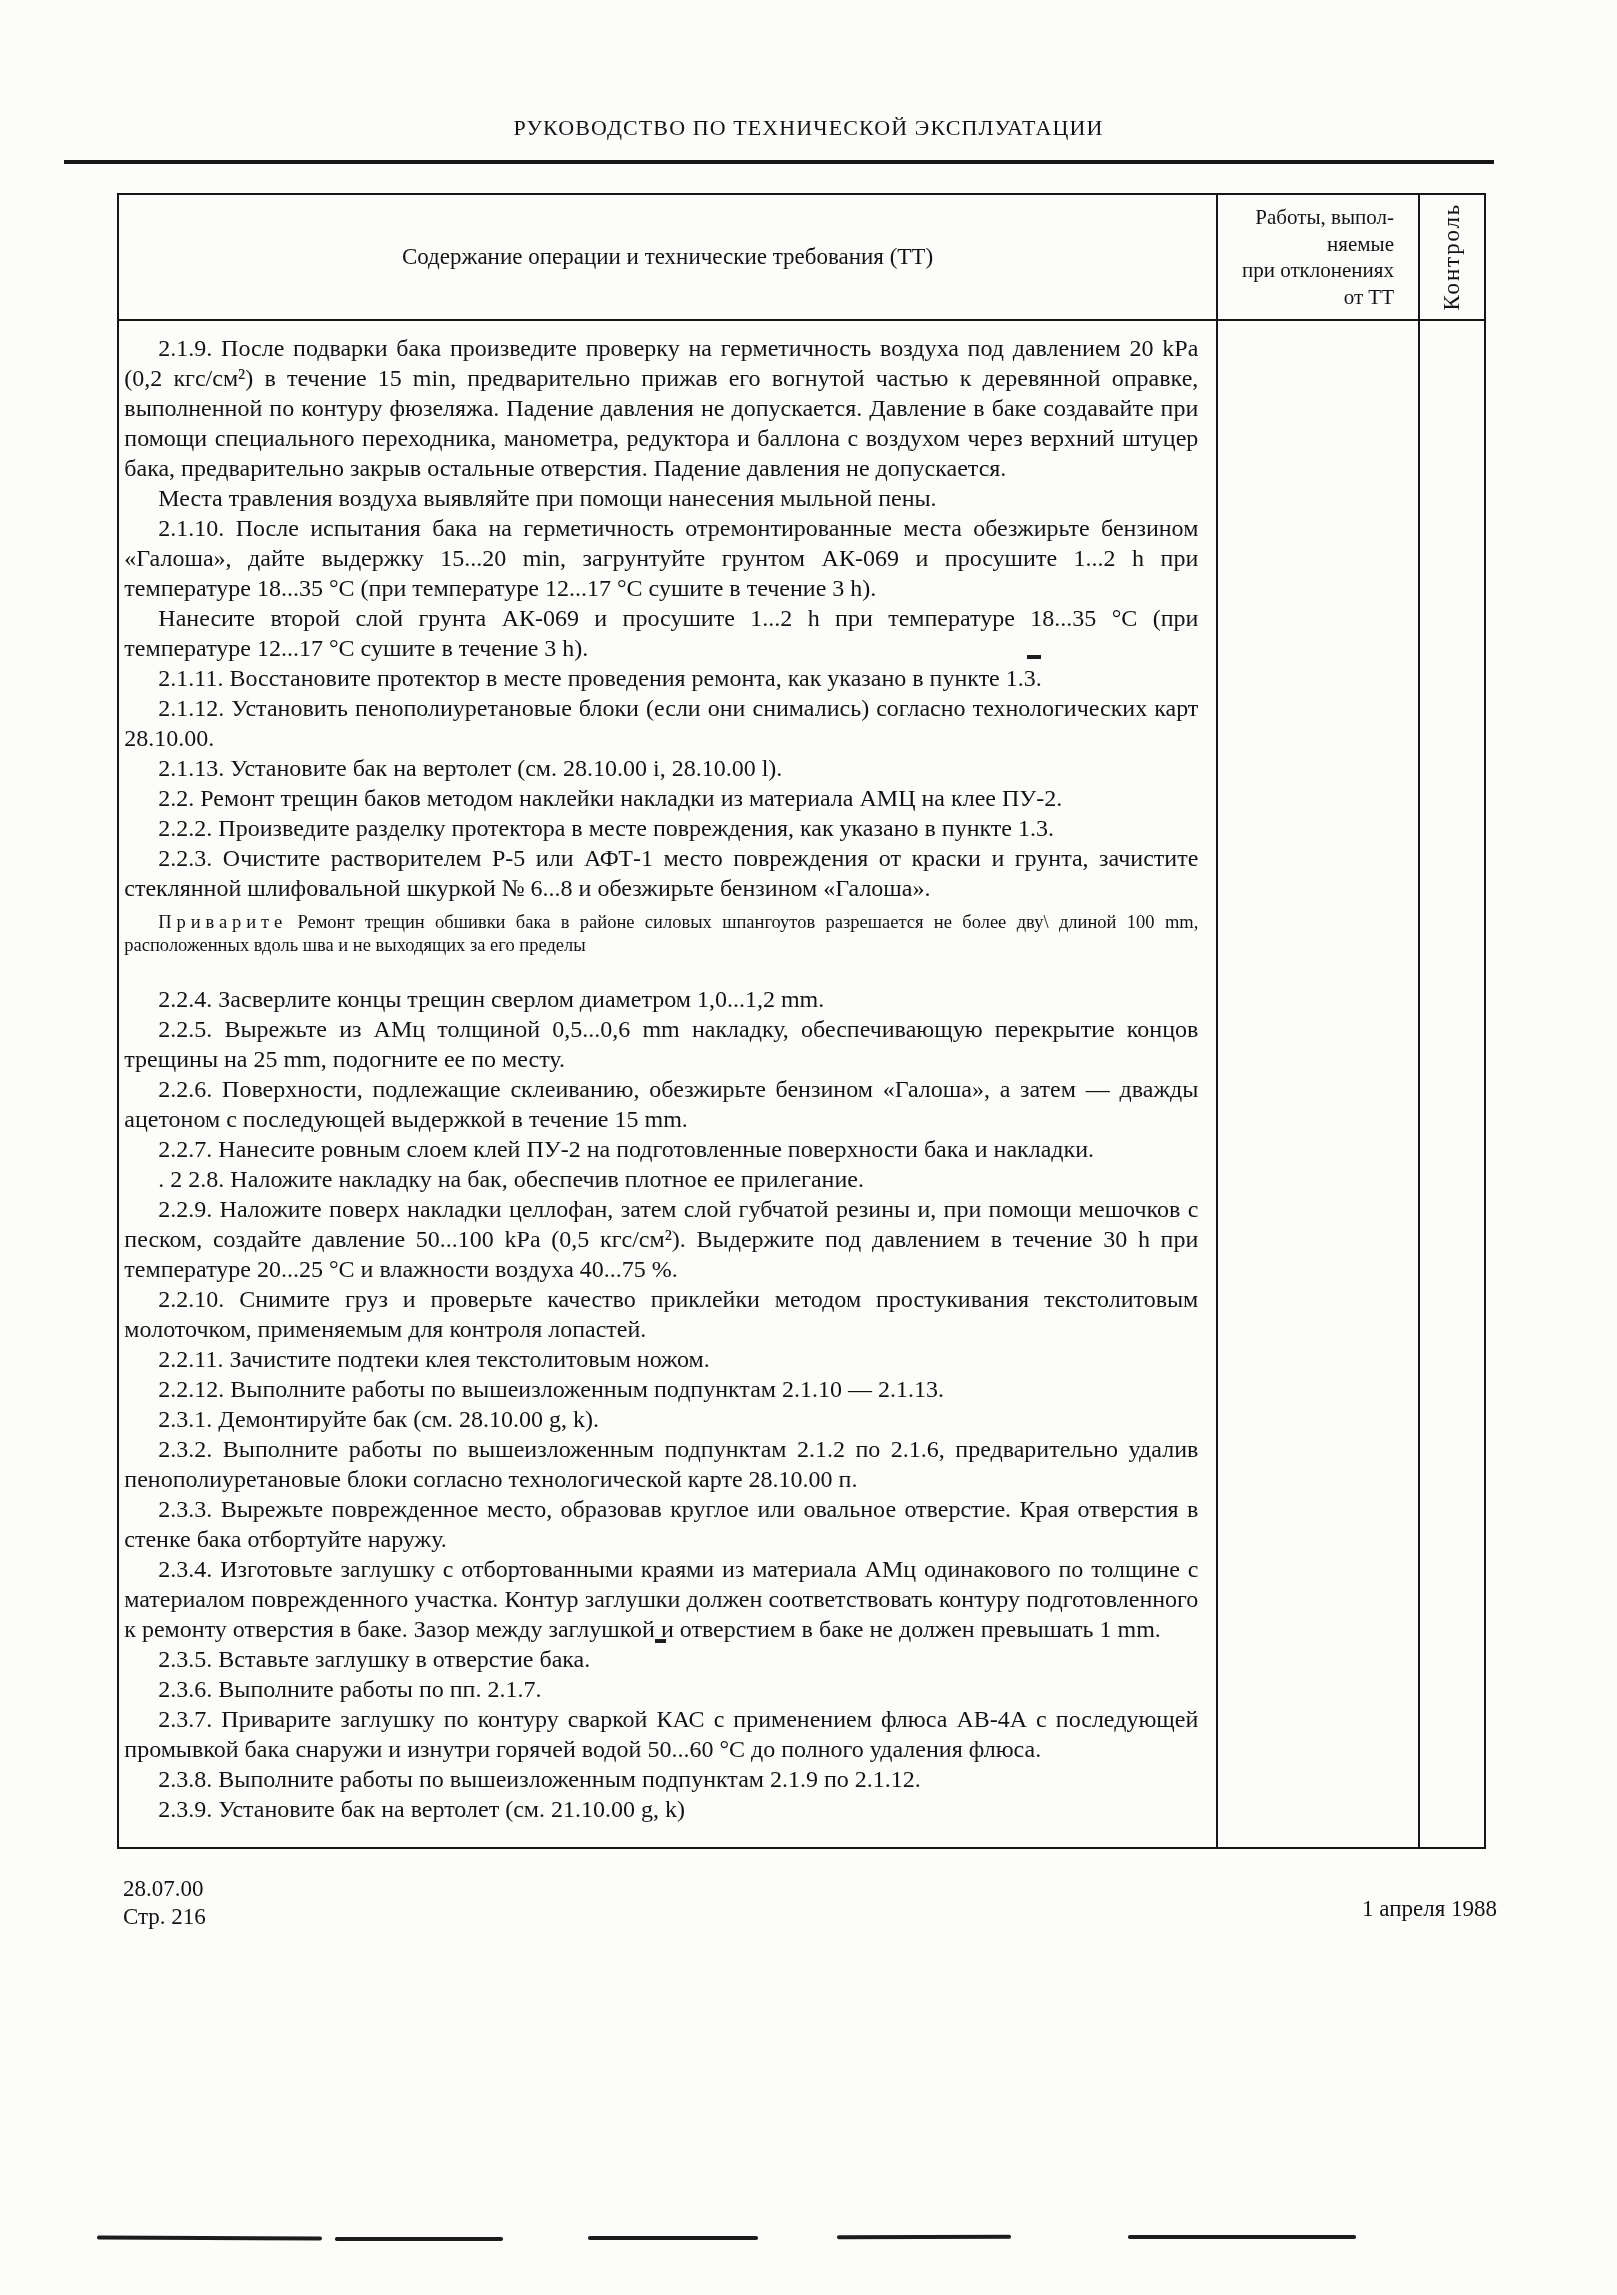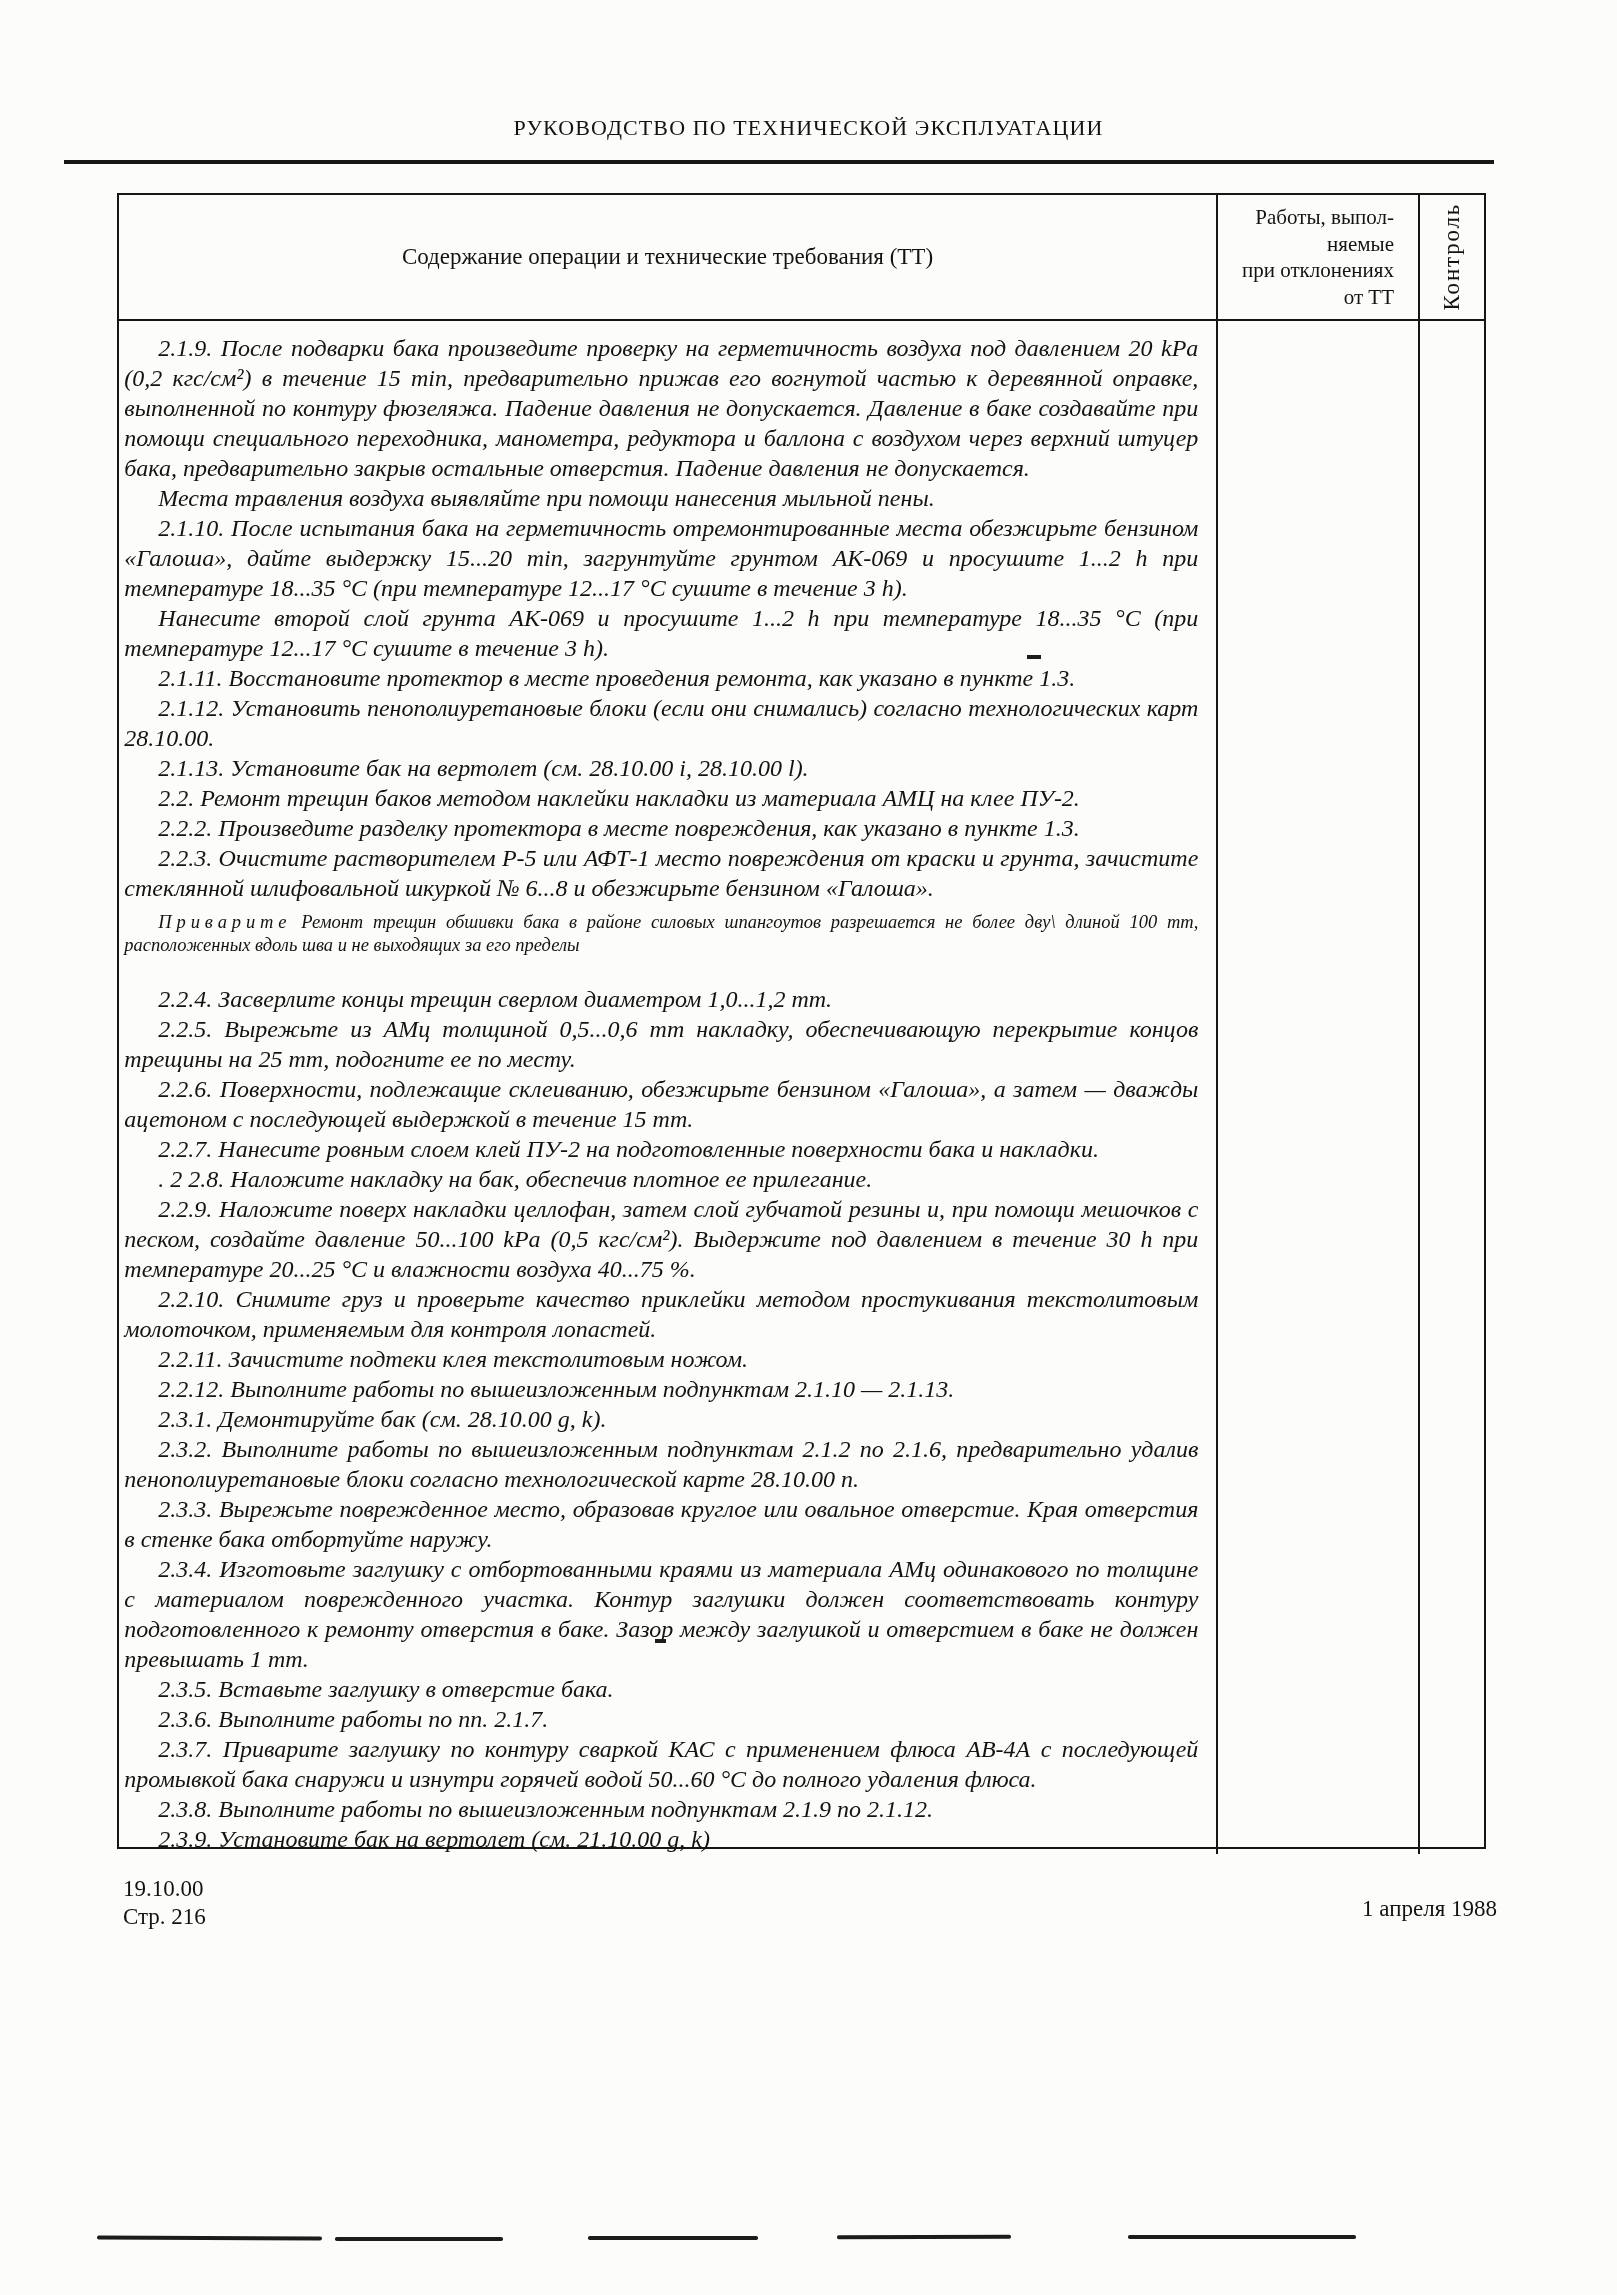--- a/index.html
+++ b/index.html
@@ -20,21 +20,21 @@
     display:grid; grid-template-columns:1097px 202px 1fr; grid-template-rows:126px 1fr;
   }
   .cell { box-sizing:border-box; }
   .b-left { border-left:2.6px solid #161616; }
   .th { border-bottom:2.6px solid #161616; display:flex; align-items:center; justify-content:center; text-align:right; }
   .th-operations { font-size:23px; }
   .th-deviations { font-size:21px; line-height:26.5px; white-space:pre-line; padding:0 3.5px; }
   .vertical-label { writing-mode:vertical-rl; transform:rotate(180deg); font-size:23px; letter-spacing:1.8px; }
 
   .td-operations { padding:11.5px 17.7px 0 5.3px; }
-  .para { margin:0; font-size:24px; line-height:30px; text-align:justify; text-indent:34px;font-style:italic; }
+  .para { margin:0; font-size:24px; line-height:30px; text-align:justify; text-indent:34px; }
   .note { font-size:18.5px; line-height:23px; margin:8.8px 0 26.5px; }
   .spaced { letter-spacing:4.9px; }
 
   .footer-left { position:absolute; left:123px; top:1875px; font-size:23px; line-height:28px; }
   .footer-date { position:absolute; right:120px; top:1896px; font-size:23px; }
 
   .artifact { position:absolute; background:#1c1c1c; }
   .dash { height:4.4px; border-radius:1.8px; }
   .d1 { left:97px;  top:2236px; width:225px; transform:rotate(.2deg); }
   .d2 { left:335px;  top:2237px; width:168px; }
@@ -91,21 +91,21 @@
         <p class="para">2.3.6. Выполните работы по пп. 2.1.7.</p>
         <p class="para">2.3.7. Приварите заглушку по контуру сваркой КАС с применением флюса АВ-4А с последующей промывкой бака снаружи и изнутри горячей водой 50...60 °C до полного удаления флюса.</p>
         <p class="para">2.3.8. Выполните работы по вышеизложенным подпунктам 2.1.9 по 2.1.12.</p>
         <p class="para">2.3.9. Установите бак на вертолет (см. 21.10.00 g, k)</p>
       </div>
     <div class="cell b-left"></div>
     <div class="cell b-left"></div>
   </div>
 
   <div class="footer-left">
-    <div>19.10.00</div>
+    <div>28.07.00</div>
     <div>Стр. 216</div>
   </div>
   <div class="footer-date">1 апреля 1988</div>
 
   <div class="artifact dash d1"></div>
   <div class="artifact dash d2"></div>
   <div class="artifact dash d3"></div>
   <div class="artifact dash d4"></div>
   <div class="artifact dash d5"></div>
   <div class="artifact s1"></div>

